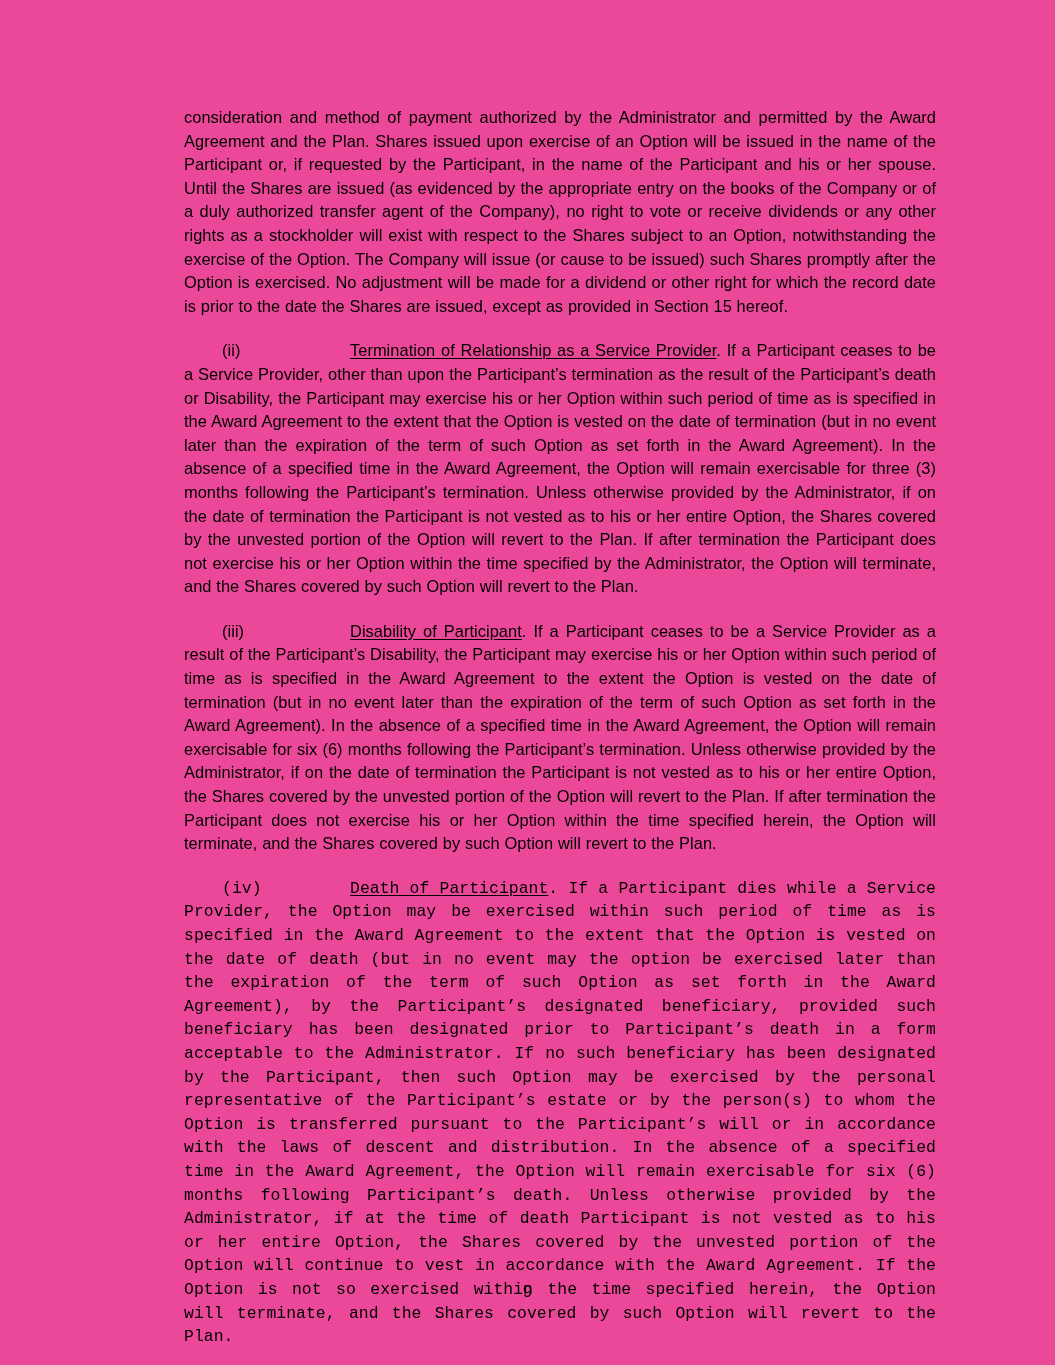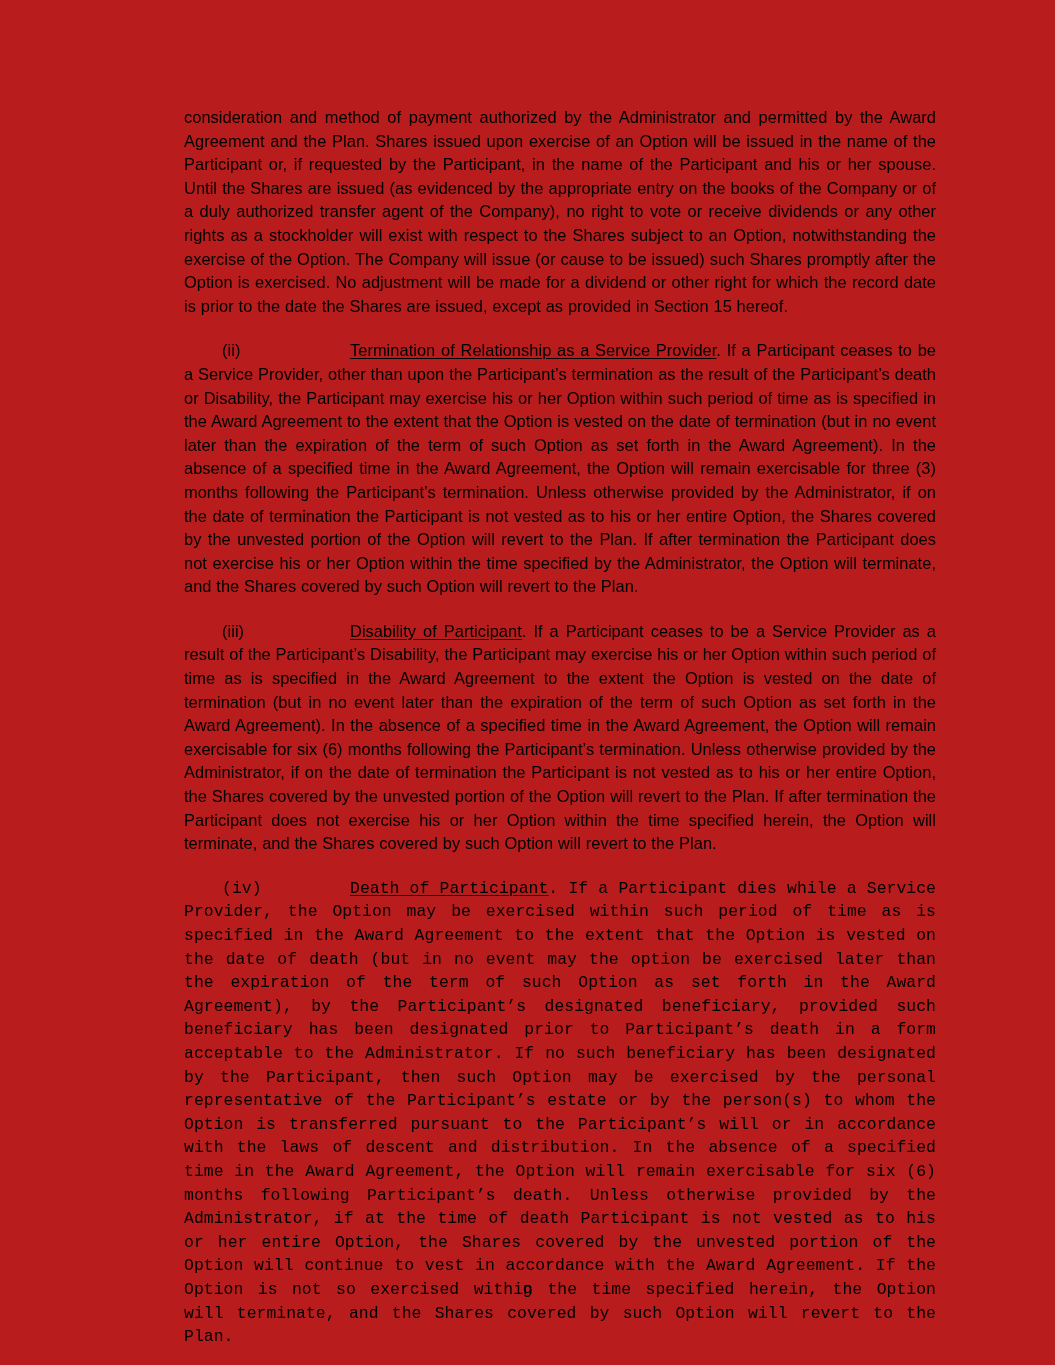--- a/index.html
+++ b/index.html
@@ -8,21 +8,21 @@
     background: #ffffff;
   }
   body {
     font-family: "Liberation Sans", sans-serif;
     color: #000000;
   }
   .page {
     position: relative;
     width: 1055px;
     height: 1365px;
-    background: #b91c1c;
+    background: #ec4899;
     overflow: hidden;
     box-sizing: border-box;
   }
   .content {
     position: absolute;
     left: 184px;
     top: 106px;
     width: 752px;
   }
   .para {

